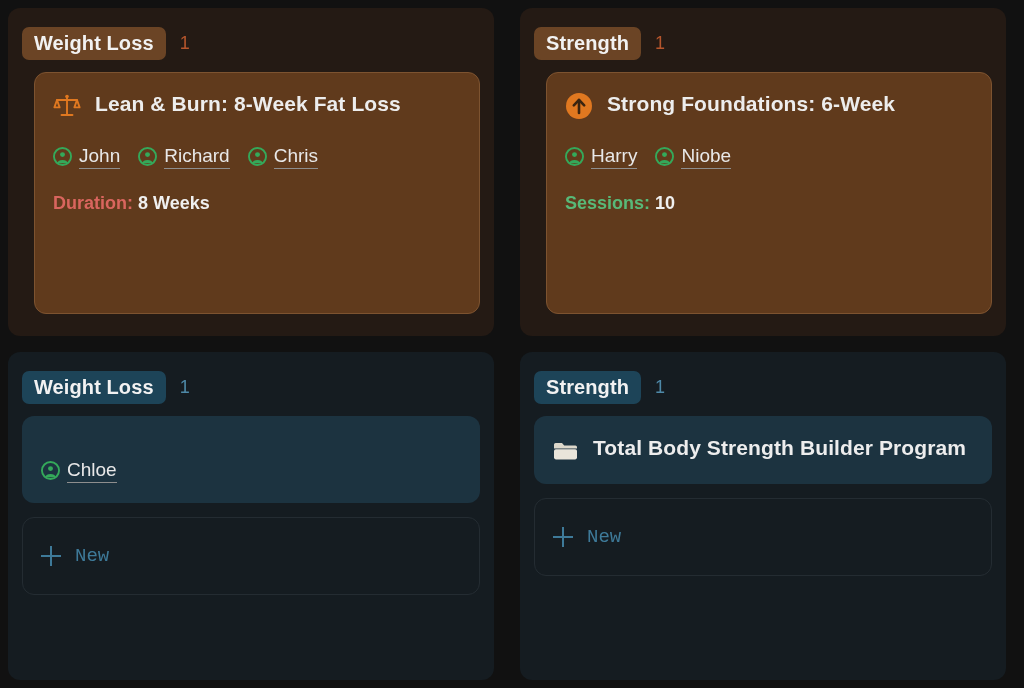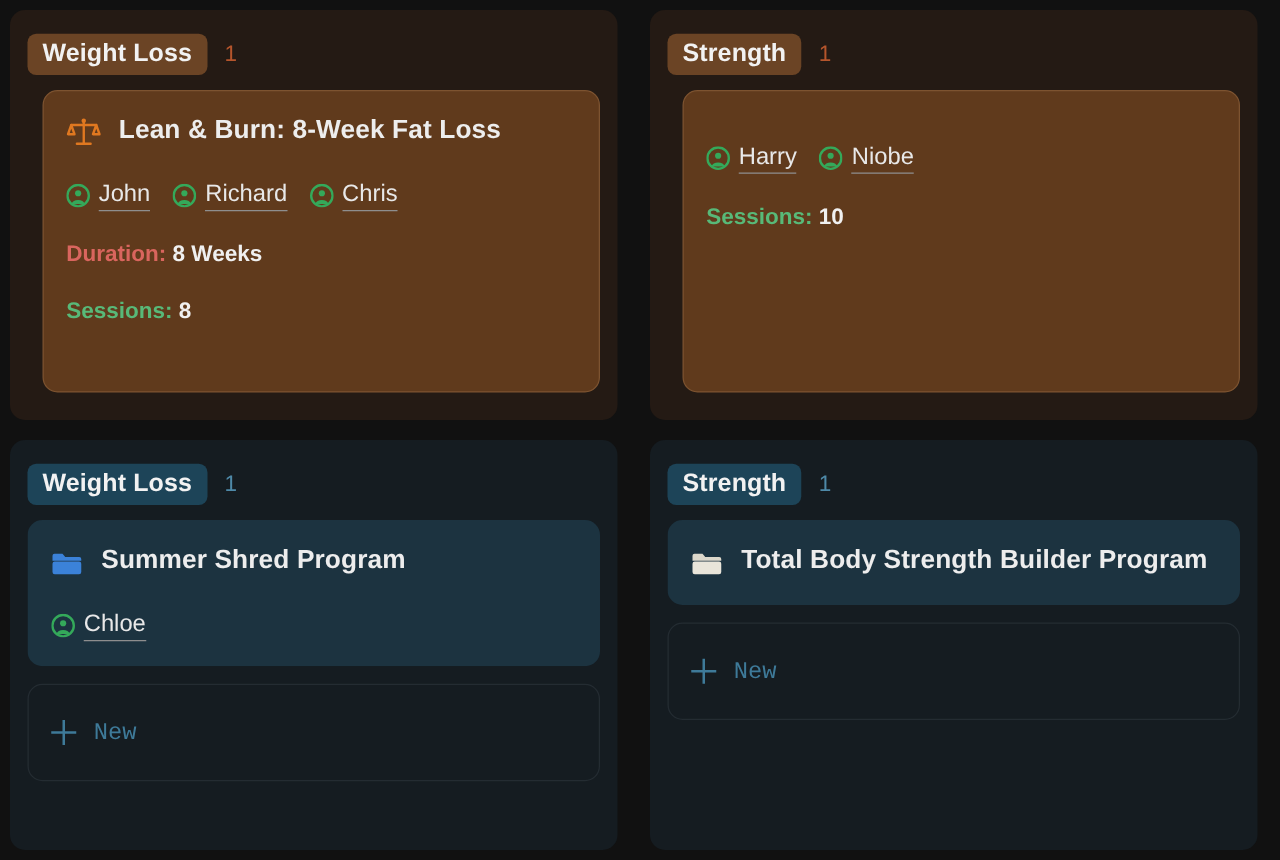--- a/index.html
+++ b/index.html
@@ -241,38 +241,46 @@
               <span class="assignee-name">Chris</span>
             </span>
           </div>
 
           <div class="meta">
             <span class="meta-label duration">Duration:</span>
             <span class="meta-value">8</span>
             <span class="meta-value unit">Weeks</span>
           </div>
 
-          <div class="meta">
-            <span class="meta-label sessions">Sessions:</span>
-            <span class="meta-value">8</span>
-          </div>
         </div>
 
       </div>
     </div>
 
     <div class="col-wrap">
       <div class="group-panel warm">
 
         <div class="group-header">
           <span class="group-badge warm">Strength</span>
           <span class="group-count warm">1</span>
         </div>
 
         <div class="card warm">
+          <div class="card-title-row">
+            <span class="ic ic-arrow">
+              <svg viewBox="0 0 28 28" width="28" height="28" aria-hidden="true">
+                <circle cx="14" cy="14" r="13" fill="#e07820"></circle>
+                <g stroke="#3a2410" stroke-width="2.6" fill="none" stroke-linecap="round" stroke-linejoin="round">
+                  <line x1="14" y1="21" x2="14" y2="8"></line>
+                  <polyline points="8.8,13.4 14,7.9 19.2,13.4"></polyline>
+                </g>
+              </svg>
+            </span>
+            <span class="card-title">Strong Foundations: 6-Week</span>
+          </div>
 
           <div class="assignees">
             <span class="assignee">
               <span class="ic ic-avatar">
                 <svg viewBox="0 0 20 20" width="19" height="19" aria-hidden="true">
                   <circle cx="10" cy="10" r="9" fill="none" stroke="#34a95a" stroke-width="2"></circle>
                   <circle cx="10" cy="8" r="2.6" fill="#34a95a"></circle>
                   <path d="M4.4 17 a5.8 4.6 0 0 1 11.2 0 Z" fill="#34a95a"></path>
                 </svg>
               </span>
@@ -305,29 +313,20 @@
 
     <div class="col-wrap">
       <div class="group-panel cool">
 
         <div class="group-header">
           <span class="group-badge cool">Weight Loss</span>
           <span class="group-count cool">1</span>
         </div>
 
         <div class="card cool">
-          <div class="card-title-row">
-            <span class="ic ic-folder">
-              <svg viewBox="0 0 26 26" width="26" height="26" aria-hidden="true">
-                <path d="M1 6.5 a1.6 1.6 0 0 1 1.6-1.6 h6.4 l2.2 2.6 h11.2 a1.6 1.6 0 0 1 1.6 1.6 v1.4 h-23 Z" fill="#3b82d9"></path>
-                <rect x="1" y="11.2" width="23" height="10.2" rx="1.8" fill="#3b82d9"></rect>
-              </svg>
-            </span>
-            <span class="card-title">Summer Shred Program</span>
-          </div>
 
           <div class="assignees">
             <span class="assignee">
               <span class="ic ic-avatar">
                 <svg viewBox="0 0 20 20" width="19" height="19" aria-hidden="true">
                   <circle cx="10" cy="10" r="9" fill="none" stroke="#34a95a" stroke-width="2"></circle>
                   <circle cx="10" cy="8" r="2.6" fill="#34a95a"></circle>
                   <path d="M4.4 17 a5.8 4.6 0 0 1 11.2 0 Z" fill="#34a95a"></path>
                 </svg>
               </span>

